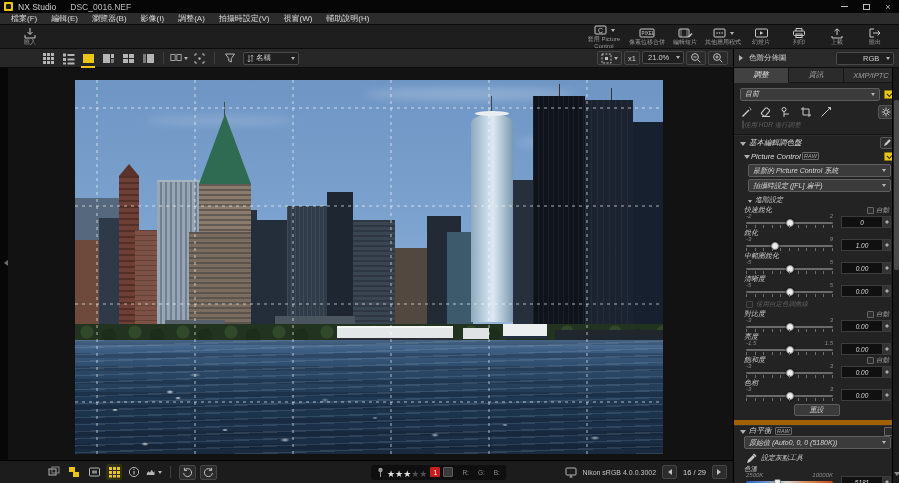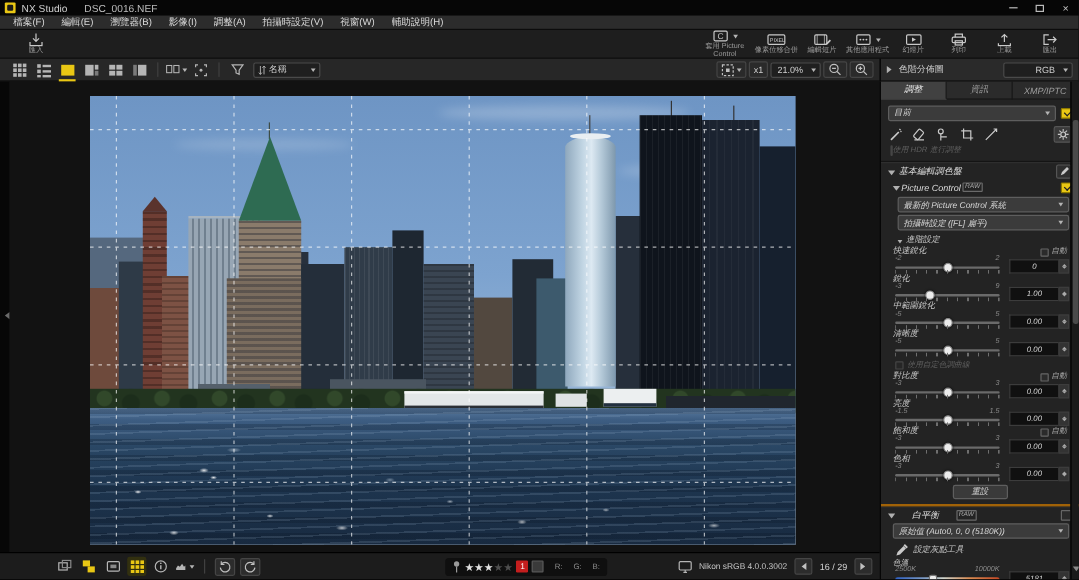--- a/index.html
+++ b/index.html
@@ -26,21 +26,21 @@
   .ibtn .lbl{font-size:6px;color:#9a9a9a;line-height:6.5px;text-align:center;white-space:nowrap;}
   .ibtn .lbl.wrap{white-space:normal;width:40px;}
   .import-btn{margin-left:12px;width:36px;}
   .toolbar-actions{margin-left:auto;margin-right:8px;display:flex;gap:6px;align-items:center;}
   .toolbar-actions .ibtn{width:32px;}
   .toolbar-actions .ibtn:first-child{width:42px;}
   .icon-svg{display:block;}
   .dda{width:0;height:0;border:2.5px solid transparent;border-top:3.5px solid #b5b5b5;display:inline-block;margin-left:2px;position:relative;top:1px;}
 
   
-  .toolbar-view{position:absolute;left:0;top:49px;width:733px;height:19px;background:#272727;border-bottom:1px solid #0c0c0c;display:flex;align-items:center;}
+  .toolbar-view{position:absolute;left:0;top:49px;width:733px;height:19px;background:#272727;border-bottom:1px solid #0c0c0c;display:flex;align-items:center;padding-left:32px;}
   .vicon{width:18px;height:15px;display:flex;align-items:center;justify-content:center;margin:0 1px;border-radius:2px;}
   .vicon.active{position:relative;}
   .vicon.active::after{content:"";position:absolute;left:2px;right:2px;bottom:-2px;height:2px;background:#e9c714;}
   .vsep{width:1px;height:12px;background:#404040;margin:0 5px;}
   .dd{display:flex;align-items:center;background:#1f1f1f;border:1px solid #4a4a4a;border-radius:2px;color:#d0d0d0;font-size:7.5px;height:13px;padding:0 3px;}
   .dd .txt{flex:1;padding:0 2px;white-space:nowrap;}
   .sq-btn{display:flex;align-items:center;justify-content:center;background:#2a2a2a;border:1px solid #454545;border-radius:2px;height:14px;color:#cfcfcf;font-size:7.5px;padding:0 3px;margin:0 1px;}
 
   
   .histo-header{position:absolute;left:733px;top:49px;width:166px;height:19px;background:#2a2a2a;border-bottom:1px solid #0c0c0c;border-left:1px solid #000;display:flex;align-items:center;padding:0 5px;color:#cfcfcf;font-size:7.5px;}
@@ -116,21 +116,21 @@
   .valbox .vtxt{flex:1;background:#101010;border:1px solid #3c3c3c;border-right:none;font-size:6.5px;color:#d5d5d5;display:flex;align-items:center;justify-content:center;}
   .spin{width:9px;background:#333;border:1px solid #3c3c3c;display:flex;flex-direction:column;align-items:center;justify-content:space-evenly;}
   .spin i{display:block;width:0;height:0;border:2px solid transparent;}
   .spin .up{border-bottom:2.5px solid #aaa;}
   .spin .dn{border-top:2.5px solid #aaa;}
   .curve-row{margin:1px 8px 0 12px;height:10px;display:flex;align-items:center;gap:3px;font-size:6.5px;color:#5f5f5f;}
   .reset-row{height:15px;display:flex;align-items:center;justify-content:center;}
   .reset-btn{width:46px;height:12px;background:#3a3a3a;border:1px solid #5e5e5e;border-radius:2px;color:#d0d0d0;font-size:7px;display:flex;align-items:center;justify-content:center;}
 
   
-  .wb-head{margin-top:3px;padding:3px 6px 0 6px;border-top:2px solid #a16207;box-shadow:0 1px 0 #2e2e2e inset;height:14px;display:flex;align-items:center;font-size:7.5px;color:#dcdcdc;gap:14px;}
+  .wb-head{margin-top:3px;padding:3px 6px 0 6px;border-top:5px solid #a16207;box-shadow:0 1px 0 #2e2e2e inset;height:14px;display:flex;align-items:center;font-size:7.5px;color:#dcdcdc;gap:3px;}
   .wb-head .cb{margin-left:auto;}
   .wb-dd{margin:2px 8px 0 10px;}
   .graypoint{margin:3px 0 0 12px;height:12px;display:flex;align-items:center;gap:4px;font-size:7px;color:#c9c9c9;}
   .temp-block{position:relative;margin:1px 6px 0 10px;height:24px;}
   .t-label{position:absolute;left:0;top:0;font-size:6.5px;color:#c9c9c9;}
   .t-range{position:absolute;left:2px;right:60px;top:7px;display:flex;justify-content:space-between;font-size:6px;color:#8d8d8d;}
   .t-track{position:absolute;left:2px;right:60px;top:16px;height:4px;border-radius:2px;background:linear-gradient(90deg,#2c5fc4 0%,#7e9cc4 28%,#cfd4cc 46%,#d98a50 72%,#c44724 100%);}
   .t-thumb{position:absolute;top:-2px;width:7px;height:8px;margin-left:-3.5px;background:#ececec;border:1px solid #777;border-radius:2px;}
   .t-valbox{position:absolute;right:2px;top:11px;width:50px;height:12px;display:flex;}
 
@@ -341,21 +341,21 @@
         </svg>
       </span>
     <div class="dd" style="width:56px;margin-left:3px;">
       <svg width="7" height="9" viewBox="0 0 7 9">
           <path d="M2 1v7M.7 6.5 2 8l1.3-1.5" stroke="#b0b0b0" fill="none" stroke-width=".8"></path>
           <path d="M5 8V1M3.7 2.5 5 1l1.3 1.5" stroke="#b0b0b0" fill="none" stroke-width=".8"></path>
         </svg>
       <span class="txt">名稱</span>
       <span class="dda"></span>
     </div>
-    <div style="margin-left:auto;display:flex;align-items:flex-end;margin-right:4px;">
+    <div style="margin-left:auto;display:flex;align-items:flex-start;margin-right:4px;">
       <span class="sq-btn">
           <svg width="11" height="11" viewBox="0 0 11 11">
             <rect x="1" y="1" width="9" height="9" stroke="#c0c0c0" stroke-dasharray="2 1.4" fill="none"></rect>
             <path d="M4 4h3v3H4z" fill="#c0c0c0"></path>
           </svg>
           <span class="dda"></span>
         </span>
       <span class="sq-btn">x1</span>
       <div class="dd" style="width:42px;margin:0 1px;">
         <span class="txt">21.0%</span>

